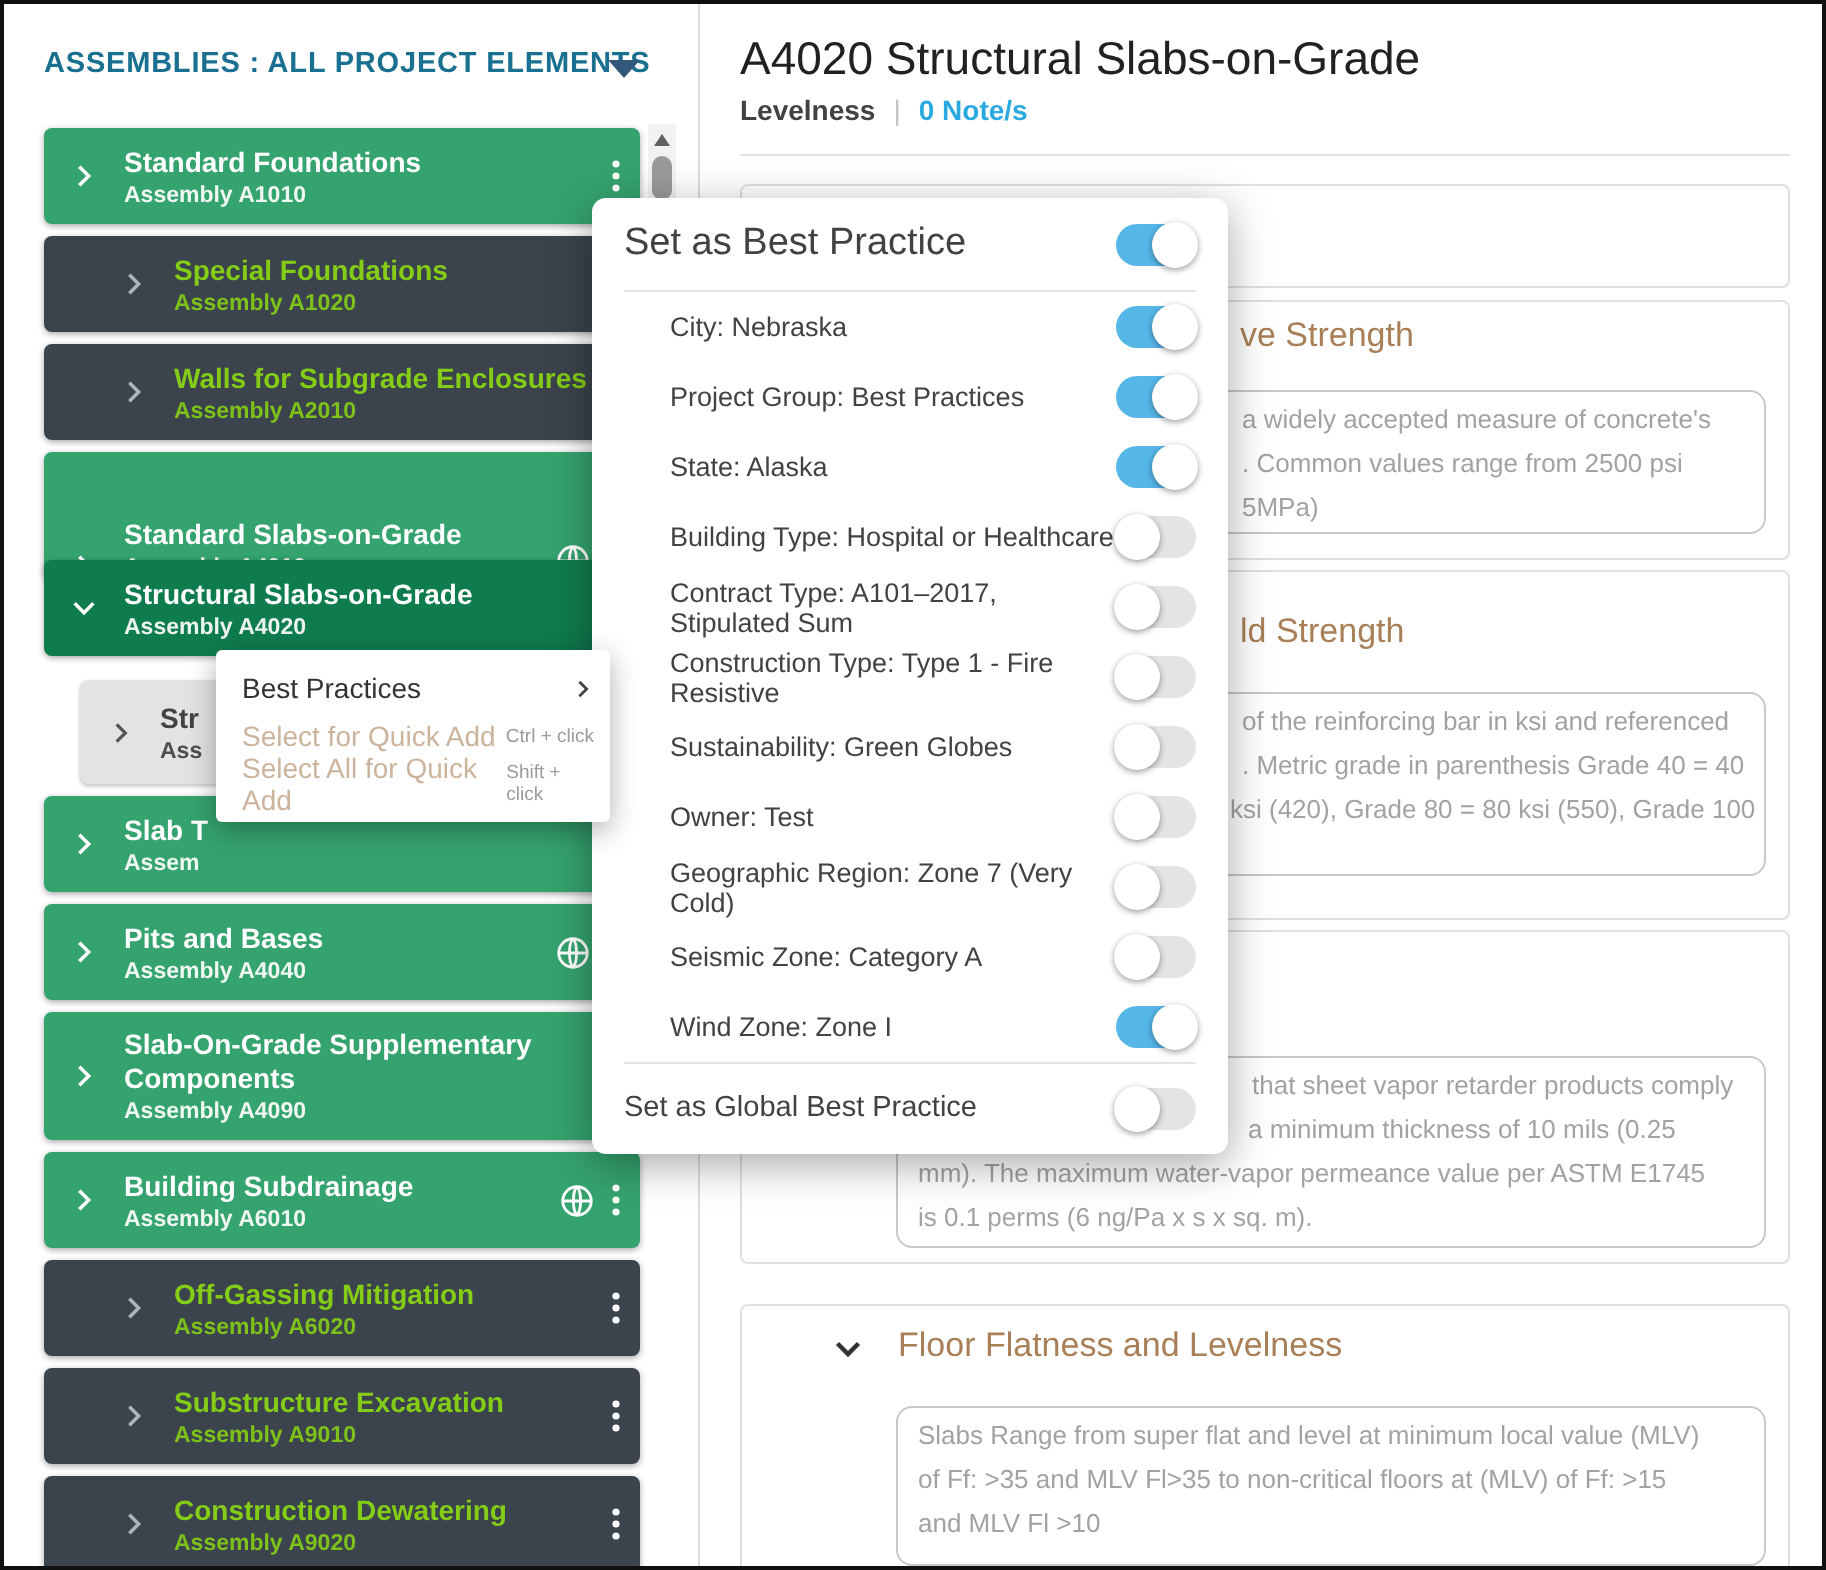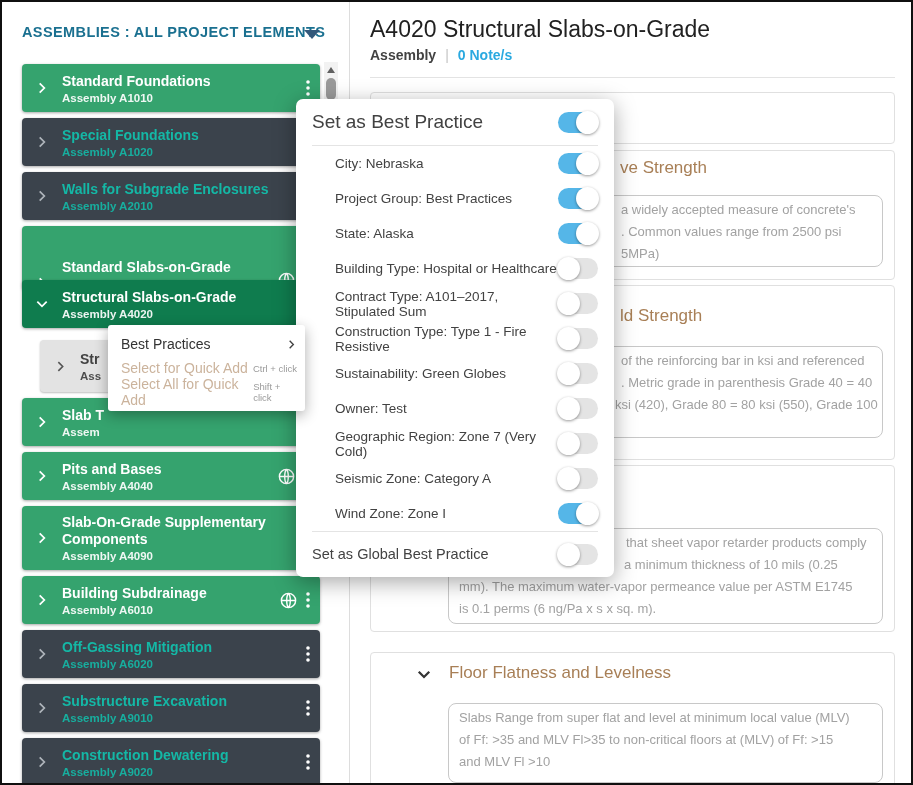--- a/index.html
+++ b/index.html
@@ -8,21 +8,21 @@
   
   .sidebar{position:absolute;left:0;top:0;width:347px;height:100%;background:#fff;}
   .vdivider{position:absolute;left:347px;top:0;width:1px;height:100%;background:#ddd;}
   .sb-header{position:absolute;left:20px;top:22px;font-size:14.5px;font-weight:700;color:#1a7090;letter-spacing:.4px;}
   .sb-caret{position:absolute;left:302px;top:28px;width:0;height:0;border-left:8px solid transparent;
             border-right:8px solid transparent;border-top:9px solid #33587a;}
   .item{position:absolute;left:20px;width:298px;border-radius:4px;display:flex;align-items:center;
         box-shadow:0 1px 3px rgba(0,0,0,.35);box-sizing:border-box;}
   .item.v-green{background:#35a36e;color:#fff;}
   .item.v-selected{background:#0f7c4e;color:#fff;}
-  .item.v-dark{background:#3b434c;color:#14b8a6;}
+  .item.v-dark{background:#3b434c;color:#84cc16;padding-left:25px;}
   .item.v-sub{background:#e3e3e3;color:#424242;left:38px;width:280px;box-shadow:0 1px 2px rgba(0,0,0,.25);}
   .item .chev{width:40px;display:flex;justify-content:center;flex:0 0 40px;}
   .item .txt{flex:1 1 auto;min-width:0;}
   .item .title{font-size:14px;font-weight:700;line-height:17px;}
   .item .code{font-size:11.5px;font-weight:600;opacity:.92;margin-top:2px;}
   .item.v-sub .title,.item.v-sub .code{color:#424242;}
   .item .icons{display:flex;align-items:center;gap:7px;padding-right:9px;flex:0 0 auto;}
   
   .sb-track{position:absolute;left:322px;top:60px;width:14px;height:38px;background:#f2f2f2;}
   .sb-up{position:absolute;left:325px;top:65px;width:0;height:0;border-left:4px solid transparent;
@@ -283,21 +283,21 @@
             <circle cx="3" cy="9" r="1.8" fill="#fff"></circle>
             <circle cx="3" cy="15" r="1.8" fill="#fff"></circle>
           </svg>
         </span>
     </div>
   </div>
   <div class="vdivider"></div>
 
   <div class="main-title">A4020 Structural Slabs-on-Grade</div>
   <div class="sub-row">
-    <span class="lbl">Assembly</span>
+    <span class="lbl">Levelness</span>
     <span class="bar">|</span>
     <span class="notes">0 Note/s</span>
   </div>
   <div class="hdiv"></div>
 
   <div class="card" style="top:90px;height:52px;"></div>
 
   <div class="card" style="top:148px;height:130px;text-decoration:underline;">
     <div class="heading" style="left:249px;top:7px;">ve Strength</div>
     <div class="tbox" style="top:44px;height:72px;">

